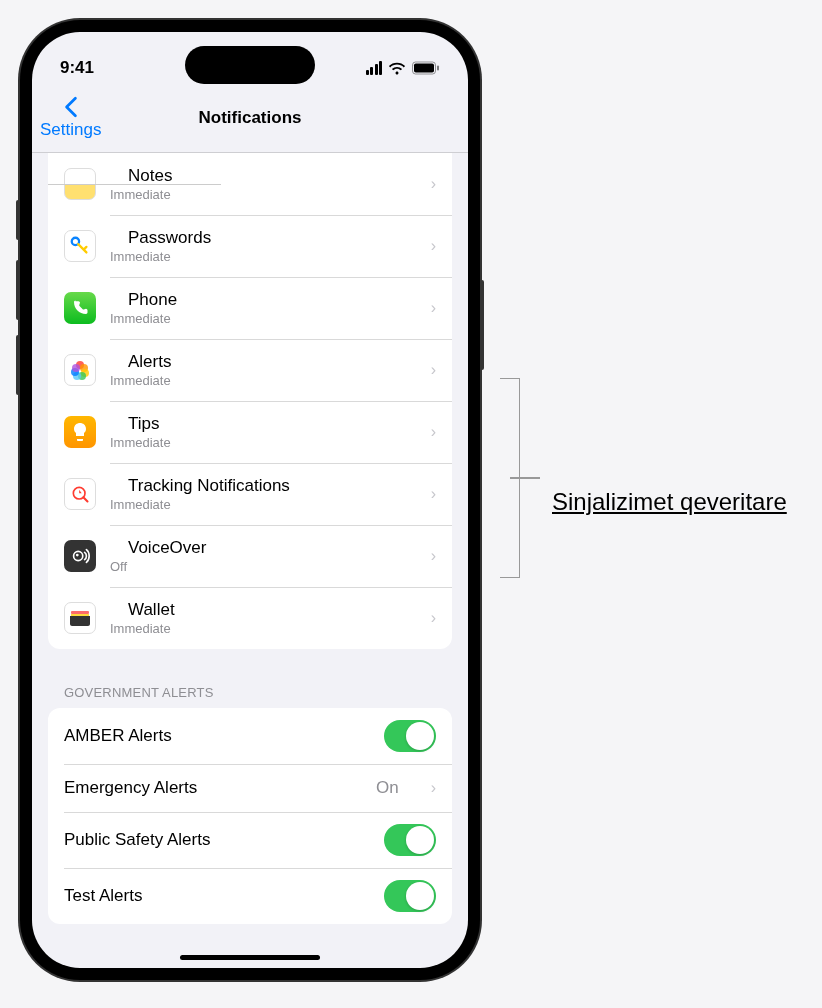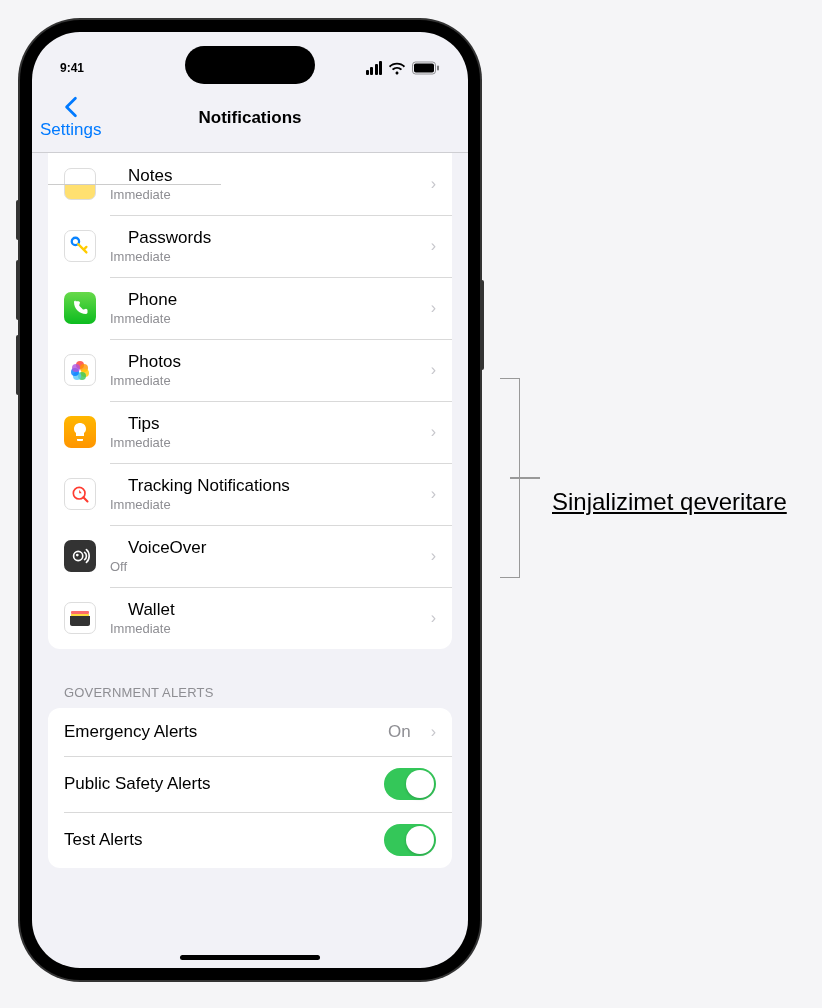--- a/index.html
+++ b/index.html
@@ -61,21 +61,21 @@
       background: #000;
       border-radius: 20px;
       z-index: 10;
     }
     .status-bar {
       display: flex;
       justify-content: space-between;
       align-items: center;
       padding: 18px 28px 0;
       height: 54px;
-      font-size: 12px;
+      font-size: 17px;
       font-weight: 600;
       color: #000;
     }
     .status-right { display: flex; align-items: center; gap: 6px; }
     .signal-bars { display: flex; align-items: flex-end; gap: 1.5px; }
     .signal-bars span { width: 3px; background: #000; border-radius: 1px; }
     .signal-bars span:nth-child(1) { height: 5px; }
     .signal-bars span:nth-child(2) { height: 8px; }
     .signal-bars span:nth-child(3) { height: 11px; }
     .signal-bars span:nth-child(4) { height: 14px; }
@@ -163,21 +163,21 @@
     .alert-row:not(:last-child)::after {
       content: '';
       position: absolute;
       bottom: 0;
       left: 16px;
       right: 0;
       height: 0.5px;
       background: rgba(0,0,0,0.15);
     }
     .alert-title { font-size: 17px; color: #000; }
-    .alert-right { display: flex; align-items: center; gap: 12px; }
+    .alert-right { display: flex; align-items: center; gap: 24px; }
     .alert-value { font-size: 17px; color: #8e8e93; }
     .switch {
       width: 52px;
       height: 32px;
       background: #34c759;
       border-radius: 16px;
       position: relative;
       cursor: pointer;
     }
     .switch::after {
@@ -327,21 +327,21 @@
                   <circle cx="12" cy="7" r="4" fill="#ff3b30" opacity="0.8"></circle>
                   <circle cx="16" cy="10" r="4" fill="#ff9500" opacity="0.8"></circle>
                   <circle cx="17" cy="15" r="4" fill="#ffcc00" opacity="0.8"></circle>
                   <circle cx="14" cy="18" r="4" fill="#34c759" opacity="0.8"></circle>
                   <circle cx="9" cy="18" r="4" fill="#5ac8fa" opacity="0.8"></circle>
                   <circle cx="7" cy="14" r="4" fill="#007aff" opacity="0.8"></circle>
                   <circle cx="8" cy="10" r="4" fill="#af52de" opacity="0.8"></circle>
                 </svg>
             </div>
             <div class="row-text">
-              <div class="row-title">Photos</div>
+              <div class="row-title">Alerts</div>
               <div class="row-subtitle">Immediate</div>
             </div>
             <span class="chevron">›</span>
           </div>
 
           <div class="list-row">
             <div class="app-icon ic-tips">
               <svg width="16" height="20" viewBox="0 0 16 20">
                   <path d="M8 1C5 1 2 3 2 7c0 2 1 3 2 4v3h8v-3c1-1 2-2 2-4 0-4-3-6-6-6zM5 17h6v1c0 1-1 1-1 1H6s-1 0-1-1v-1z" fill="#fff"></path>
                 </svg>
@@ -398,20 +398,24 @@
               <div class="row-subtitle">Immediate</div>
             </div>
             <span class="chevron">›</span>
           </div>
 
         </div>
 
         <div class="section-header">GOVERNMENT ALERTS</div>
 
         <div class="list-group">
+          <div class="alert-row">
+            <span class="alert-title">AMBER Alerts</span>
+            <div class="switch"></div>
+          </div>
           <div class="alert-row" style="cursor:pointer">
             <span class="alert-title">Emergency Alerts</span>
             <div class="alert-right">
               <span class="alert-value">On</span>
               <span class="chevron">›</span>
             </div>
           </div>
           <div class="alert-row">
             <span class="alert-title">Public Safety Alerts</span>
             <div class="switch"></div>

